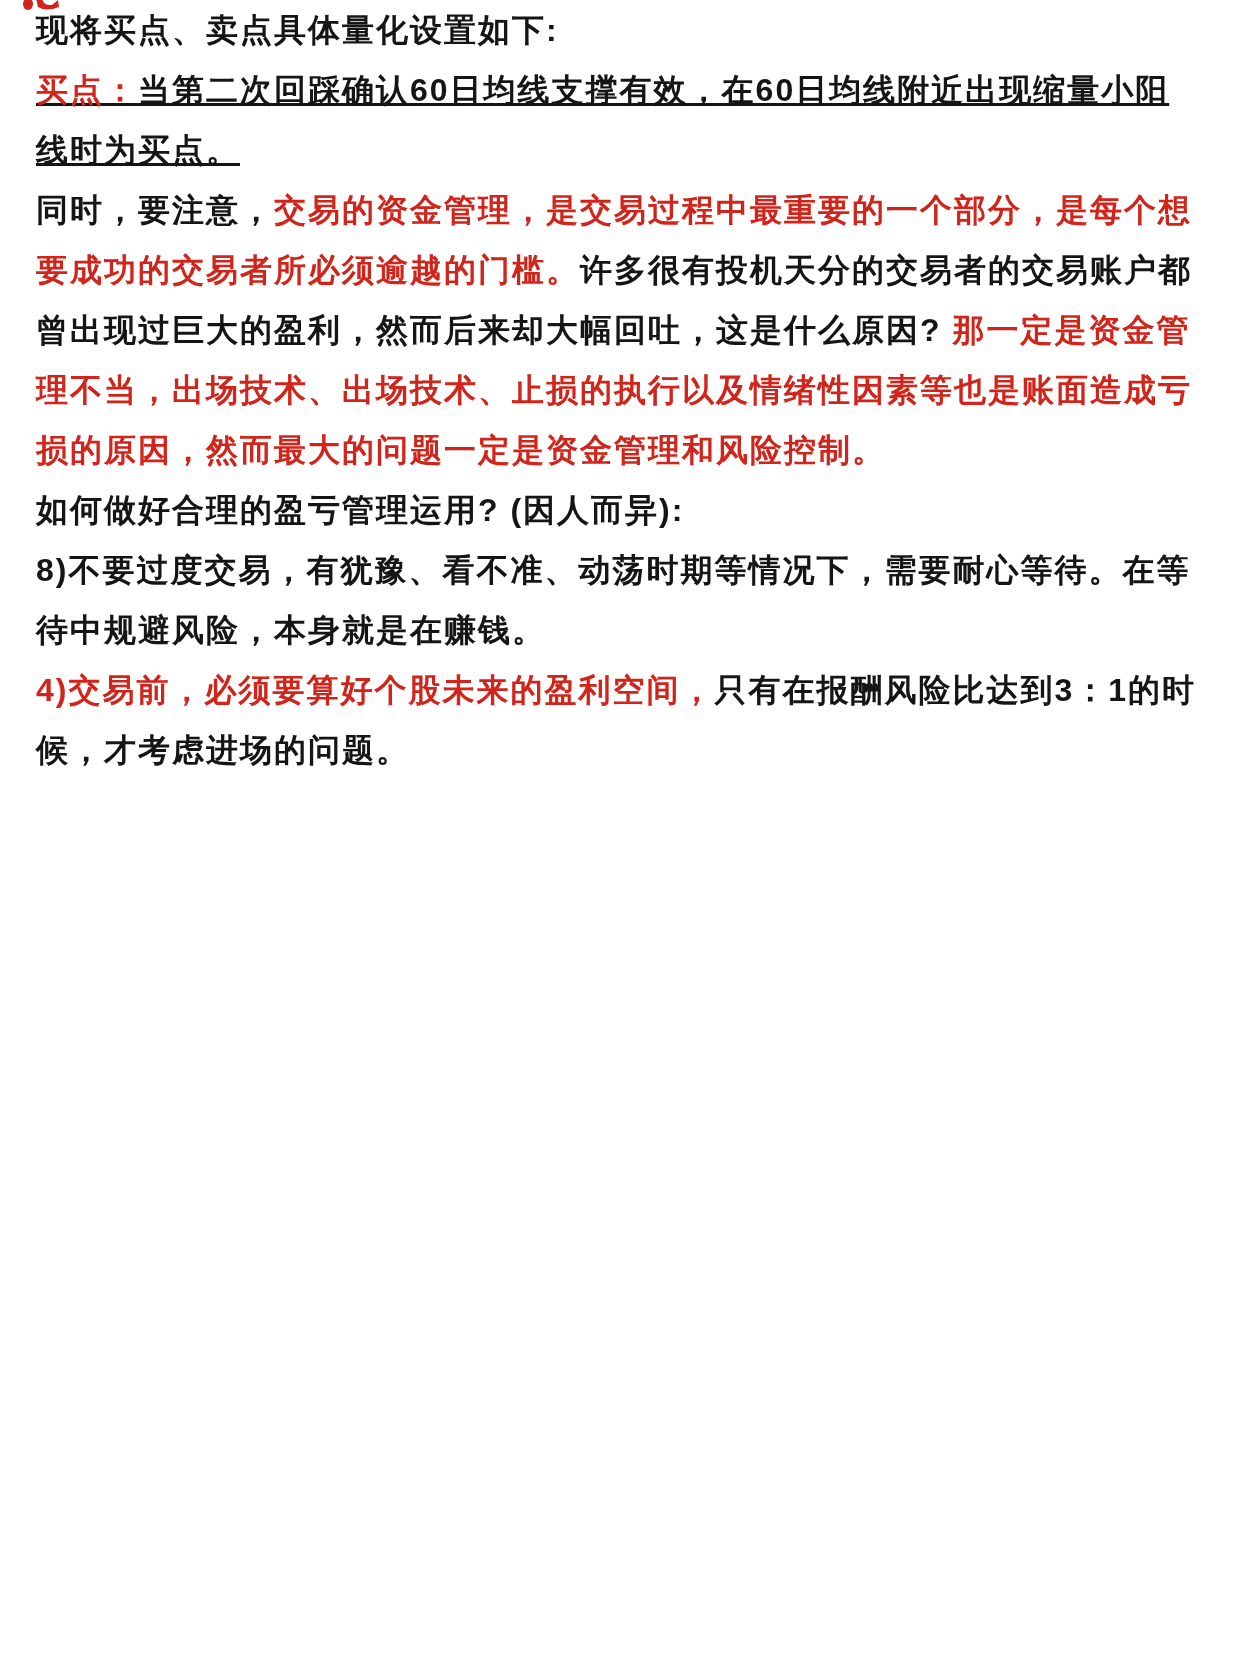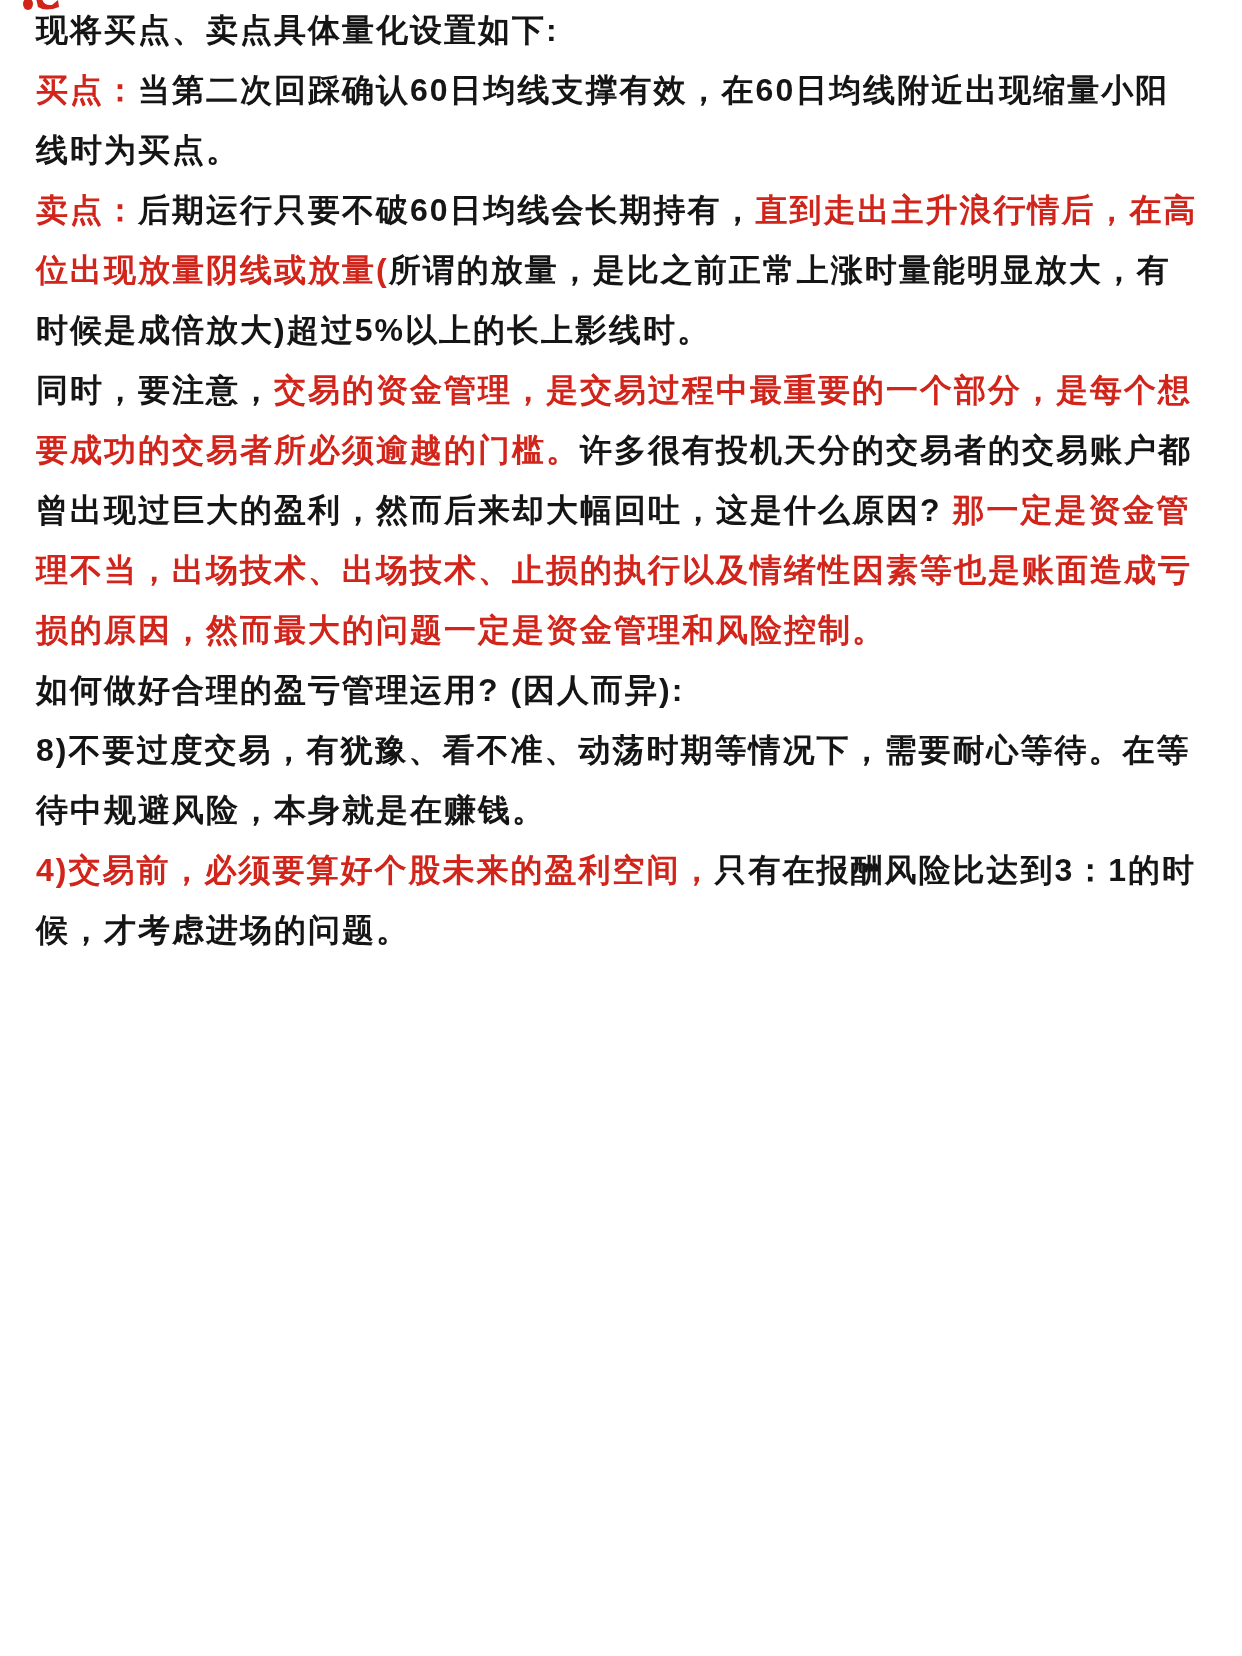--- a/index.html
+++ b/index.html
@@ -26,21 +26,21 @@
     margin: 0;
     font-size: 32px;
     line-height: 60px;
     letter-spacing: 2px;
     color: #151515;
     word-break: break-all;
   }
   .red { color: #d1241a; }
   .black { color: #151515; }
   .p1 { margin-top: 85px; }
-  .p2 { margin-top: 52px; }
+  .p2 { margin-top: 52px; text-decoration: underline; }
   .p3 { margin-top: 58px; }
   .p4 { margin-top: 58px; }
   .p5 { margin-top: 54px; }
   .p6 { margin-top: 58px; }
   .p7 { margin-top: 62px; }
   .fragment {
     position: absolute;
     left: 8px; top: -2px;
     width: 52px; height: 14px;
   }
@@ -54,21 +54,20 @@
     <ellipse cx="20" cy="6" rx="5" ry="6" fill="#d1241a"></ellipse>
     <path d="M28 0 L34 0 Q35 8 44 7 L50 2 L51 9 Q38 14 30 9 Z" fill="#d1241a"></path>
   </svg>
 
   <div class="doc">
 
     <p class="p1 red">现将买点、卖点具体量化设置如下:</p>
 
     <p class="p2"><span class="red">买点：</span><span class="black">当第二次回踩确认60日均线支撑有效，在60日均线附近出现缩量小阳线时为买点。</span></p>
 
-    <p class="p3"><span class="red">卖点：</span><span class="black">后期运行只要不破60日均线会长期持有，</span><span class="red">直到走出主升浪行情后，在高位出现放量阴线或放量(</span><span class="black">所谓的放量，是比之前正常上涨时量能明显放大，有时候是成倍放大)超过5%以上的长上影线时。</span></p>
 
     <p class="p4"><span class="black">同时，要注意，</span><span class="red">交易的资金管理，是交易过程中最重要的一个部分，是每个想要成功的交易者所必须逾越的门槛。</span><span class="black">许多很有投机天分的交易者的交易账户都曾出现过巨大的盈利，然而后来却大幅回吐，这是什么原因? </span><span class="red">那一定是资金管理不当，出场技术、出场技术、止损的执行以及情绪性因素等也是账面造成亏损的原因，然而最大的问题一定是资金管理和风险控制。</span></p>
 
     <p class="p5 red">如何做好合理的盈亏管理运用? (因人而异):</p>
 
     <p class="p6 red">8)不要过度交易，有犹豫、看不准、动荡时期等情况下，需要耐心等待。在等待中规避风险，本身就是在赚钱。</p>
 
     <p class="p7"><span class="red">4)交易前，必须要算好个股未来的盈利空间，</span><span class="black">只有在报酬风险比达到3：1的时候，才考虑进场的问题。</span></p>
 
   </div>

